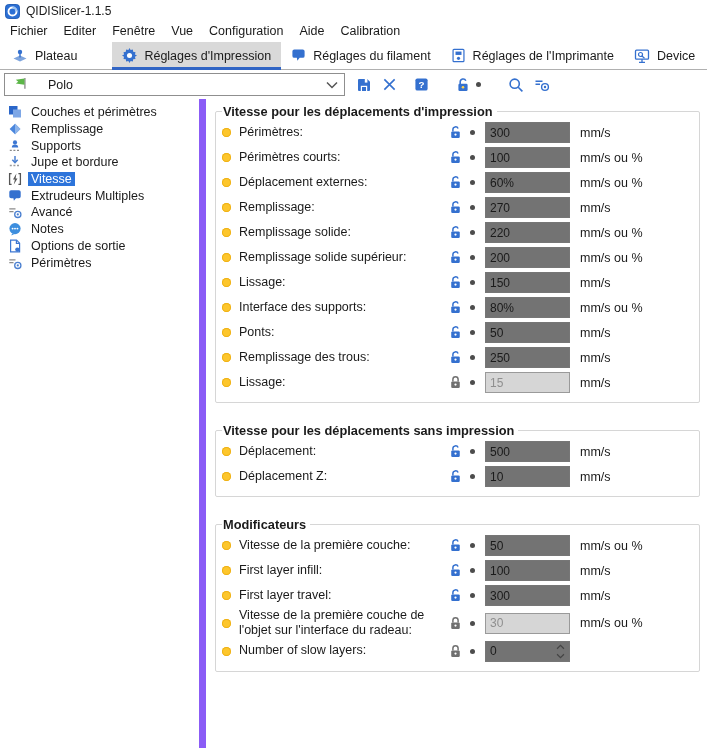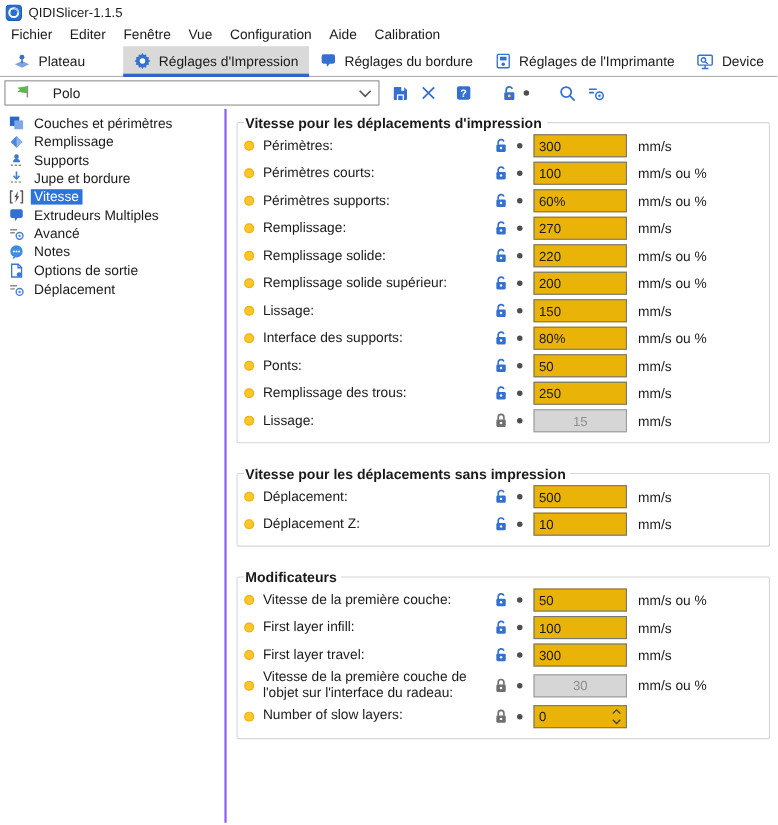--- a/index.html
+++ b/index.html
@@ -25,42 +25,42 @@
   
   .toolbar { height:29px; display:flex; align-items:center; padding-left:4px; }
   .combobox { width:341px; height:23px; border:1px solid #8f8f8f; background:#fff; display:flex; align-items:center; padding:0 6px 0 8px; gap:4px; }
   .combobox .cb-text { flex:0 0 auto; margin-left:16px; }
   .combobox .cb-spacer { flex:1; }
   .tbtn { width:22px; height:24px; display:flex; align-items:center; justify-content:center; cursor:default; }
   .tb-dot { width:5px; height:5px; border-radius:50%; background:#4d4d4d; margin-left:2px; }
 
   
   .bodyrow { display:flex; height:651px; }
-  .sidebar { width:206px; border-right:2px solid #8b5cf6; padding:5px 0 0 7px; flex:0 0 auto; }
+  .sidebar { width:206px; border-right:7px solid #8b5cf6; padding:5px 0 0 7px; flex:0 0 auto; }
   .side-item { display:flex; align-items:center; gap:6px; height:16.7px; white-space:nowrap; cursor:default; }
   .side-item .sicon { width:15px; display:flex; align-items:center; justify-content:center; flex:0 0 auto; }
   .side-item .slabel { padding:0 3px; }
   .side-item.selected .slabel { background:#2d74da; color:#fff; }
 
   .content { flex:1; padding:5px 7px 0 9px; overflow:hidden; }
 
   
   fieldset.group { border:1px solid #d6d6d6; border-radius:2px; margin:0 0 20px 0; padding:1px 6px 7px 6px; }
   fieldset.group legend { font-weight:bold; font-size:12.8px; padding:0 4px 0 1px; margin-left:0px; }
 
   
   .srow { display:grid; grid-template-columns:17px 210px 21px 15px 88px auto; align-items:center; min-height:25px; }
   .bullet { width:9px; height:9px; border-radius:50%; background:#fdc62c; box-shadow:inset 0 0 0 1px #eeb117; }
   .slbl { line-height:1.22; padding-right:4px; }
   .lockcell { display:flex; align-items:center; }
   .dotcell { display:flex; align-items:center; }
   .graydot { width:5px; height:5px; border-radius:50%; background:#4d4d4d; }
   .field { position:relative; width:85px; }
-  .field input { width:85px; height:21px; border:1px solid #767676; font-family:"Liberation Sans",sans-serif; font-size:12px; padding:0 4px; color:#1a1a1a; background:#eab308; }
-  .field input:disabled { background:#d6d6d6; color:#8f8f8f; border-color:#9a9a9a;text-align:center; }
+  .field input { width:85px; height:21px; border:1px solid #767676; font-family:"Liberation Sans",sans-serif; font-size:12px; padding:0 4px; color:#1a1a1a; background:#737373; }
+  .field input:disabled { background:#d6d6d6; color:#8f8f8f; border-color:#9a9a9a; }
   .field.spin input { padding-right:18px; }
   .spinbtns { position:absolute; right:4px; top:2px; bottom:2px; width:12px; display:flex; flex-direction:column; justify-content:space-between; }
   .spinbtns span { display:flex; align-items:center; justify-content:center; height:8px; cursor:default; }
   .unit { padding-left:7px; white-space:nowrap; }
 </style>
 </head>
 <body>
 
 <div class="app">
 
@@ -104,21 +104,21 @@
           </svg>
         </span>
         <span>Réglages d'Impression</span>
       </div>
       <div class="tab">
         <span class="ticon">
           <svg width="15" height="15" viewBox="0 0 16 16" xmlns="http://www.w3.org/2000/svg">
             <path d="M1.5 3.5a2 2 0 0 1 2-2h9a2 2 0 0 1 2 2v5a2 2 0 0 1-2 2H9.2L6.8 13.6 6.2 10.5H3.5a2 2 0 0 1-2-2z" fill="#3470cf"></path>
           </svg>
         </span>
-        <span>Réglages du bordure</span>
+        <span>Réglages du filament</span>
       </div>
       <div class="tab">
         <span class="ticon">
           <svg width="15" height="15" viewBox="0 0 16 16" xmlns="http://www.w3.org/2000/svg">
             <rect x="2.2" y="1.5" width="11.6" height="13" rx="1" fill="none" stroke="#3470cf" stroke-width="1.3"></rect>
             <rect x="4.8" y="3.8" width="6.4" height="3.6" fill="#3470cf"></rect>
             <circle cx="8" cy="11" r="1.7" fill="#3470cf"></circle>
           </svg>
         </span>
         <span>Réglages de l'Imprimante</span>
@@ -289,21 +289,21 @@
           <span class="slabel">Options de sortie</span>
         </div>
         <div class="side-item">
           <span class="sicon">
             <svg width="14" height="14" viewBox="0 0 14 14" xmlns="http://www.w3.org/2000/svg">
               <path d="M1.3 3.8h6.2M1.3 6.6h4.2" stroke="#8a8a8a" stroke-width="1.3"></path>
               <circle cx="9.8" cy="9.4" r="3.1" fill="none" stroke="#4a7fd0" stroke-width="1.3"></circle>
               <circle cx="9.8" cy="9.4" r="1.1" fill="#4a7fd0"></circle>
             </svg>
           </span>
-          <span class="slabel">Déplacement</span>
+          <span class="slabel">Périmètres</span>
         </div>
       </div>
     <div class="content" id="content">
         <fieldset class="group">
           <legend>Vitesse pour les déplacements d'impression</legend>
           <div class="srow">
             <span class="bullet"></span>
             <span class="slbl">Périmètres:</span>
             <span class="lockcell">
               <svg width="13" height="15" viewBox="0 0 14 16" xmlns="http://www.w3.org/2000/svg">
@@ -329,21 +329,21 @@
               </svg>
             </span>
             <span class="dotcell">
               <span class="graydot"></span>
             </span>
             <span class="field"><input type="text" value="100" style=""></span>
             <span class="unit">mm/s ou %</span>
           </div>
           <div class="srow">
             <span class="bullet"></span>
-            <span class="slbl">Périmètres supports:</span>
+            <span class="slbl">Déplacement externes:</span>
             <span class="lockcell">
               <svg width="13" height="15" viewBox="0 0 14 16" xmlns="http://www.w3.org/2000/svg">
                 <path d="M4.2 7V4.8a2.9 2.9 0 0 1 5.6-1" fill="none" stroke="#3470cf" stroke-width="1.6"></path>
                 <rect x="2.4" y="6.8" width="9.2" height="7.2" rx="1.3" fill="#3470cf"></rect>
                 <circle cx="7" cy="10.2" r="1.2" fill="#fff"></circle>
               </svg>
             </span>
             <span class="dotcell">
               <span class="graydot"></span>
             </span>

